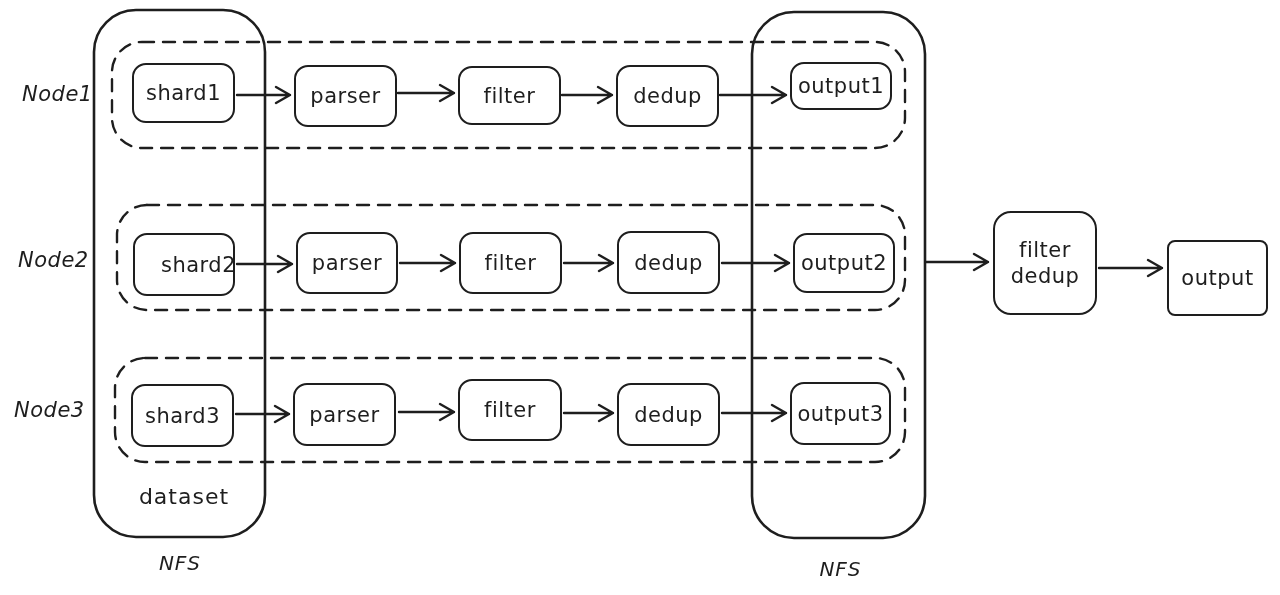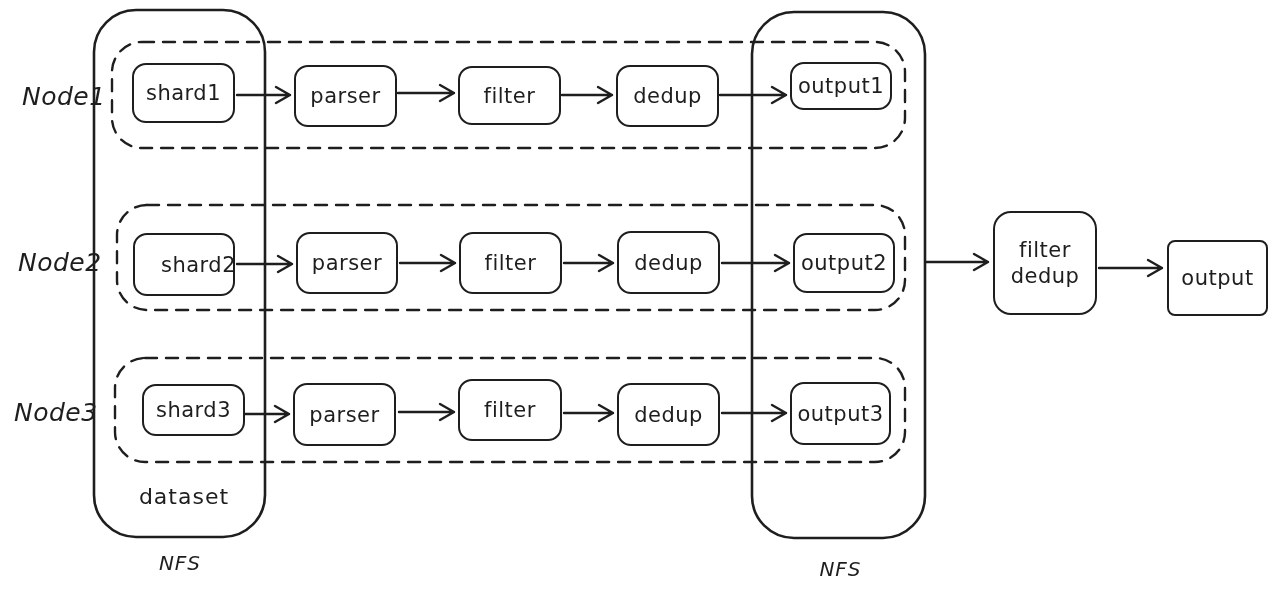--- a/index.html
+++ b/index.html
@@ -34,21 +34,21 @@
     box-sizing: border-box;
     text-align: center;
   }
   .box.big {
     border-radius: 18px;
     white-space: pre-line;
     line-height: 1.25;
   }
   .node-label {
     position: absolute;
-    font-size: 25px;
+    font-size: 21px;
     font-style: italic;
     letter-spacing: 0.5px;
   }
   .caption {
     position: absolute;
     font-size: 20px;
     font-style: italic;
     letter-spacing: 1px;
     text-align: center;
   }
@@ -102,21 +102,21 @@
   <div class="box" style="left:458px; top:66px; width:103px; height:59px;">filter</div>
   <div class="box" style="left:616px; top:65px; width:103px; height:62px;">dedup</div>
   <div class="box" style="left:790px; top:62px; width:102px; height:48px;">output1</div>
 
   <div class="box" style="left:133px; top:233px; width:102px; height:63px;padding-left:29px;">shard2</div>
   <div class="box" style="left:296px; top:232px; width:102px; height:62px;">parser</div>
   <div class="box" style="left:459px; top:232px; width:103px; height:62px;">filter</div>
   <div class="box" style="left:617px; top:231px; width:103px; height:63px;">dedup</div>
   <div class="box" style="left:793px; top:233px; width:102px; height:60px;">output2</div>
 
-  <div class="box" style="left:142px; top:384px; width:103px; height:52px;">shard3</div>
+  <div class="box" style="left:131px; top:384px; width:103px; height:63px;">shard3</div>
   <div class="box" style="left:293px; top:383px; width:103px; height:63px;">parser</div>
   <div class="box" style="left:458px; top:379px; width:104px; height:62px;">filter</div>
   <div class="box" style="left:617px; top:383px; width:103px; height:63px;">dedup</div>
   <div class="box" style="left:790px; top:382px; width:101px; height:63px;">output3</div>
 
   <div class="box big" style="left:993px; top:211px; width:104px; height:104px;">filter
 dedup</div>
   <div class="box" style="left:1167px; top:240px; width:101px; height:76px; border-radius:8px;">output</div>
 
   <div class="container-label" style="left:124px; top:484px; width:120px;">dataset</div>

